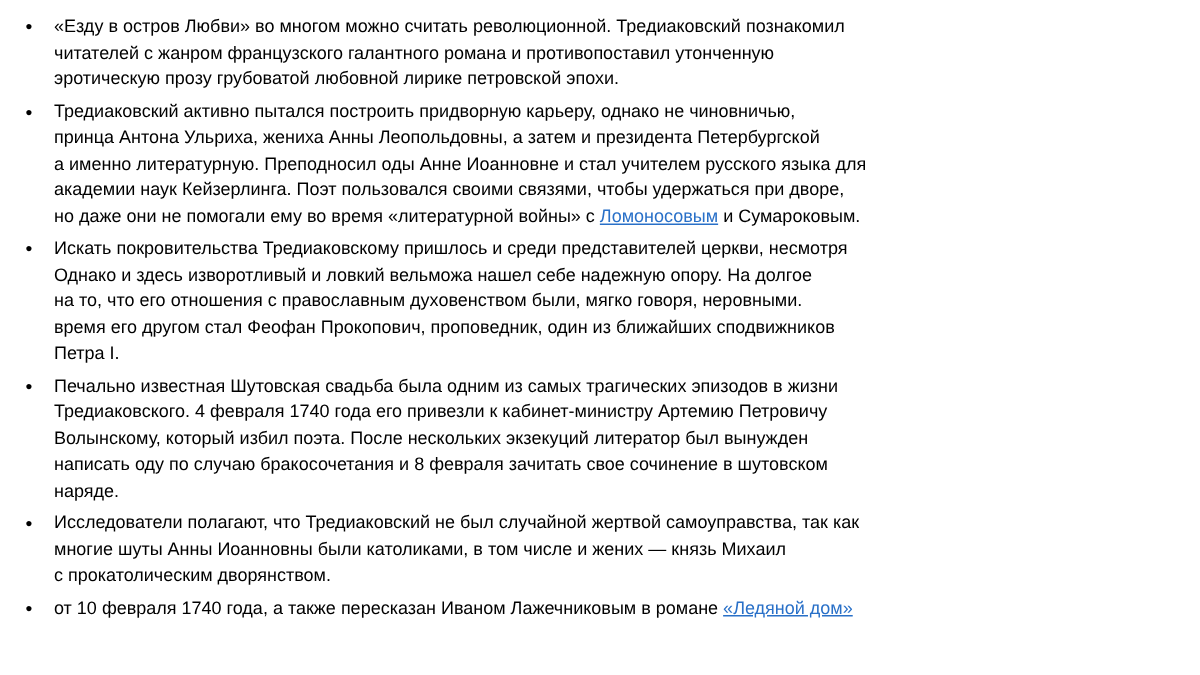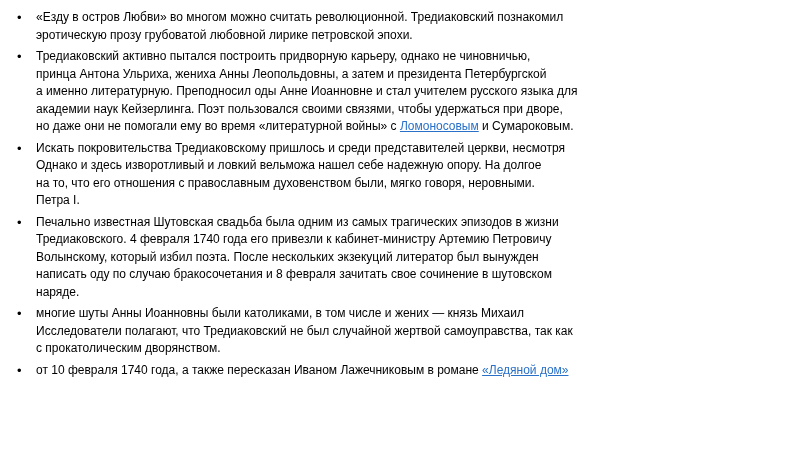--- a/index.html
+++ b/index.html
@@ -30,57 +30,59 @@
 </style>
 </head>
 <body>
 
 <div class="slide">
   <ul class="bullet-list">
       <li class="bullet-item">
         <span class="marker">•</span>
         <span class="content">
           <span class="line"><span>«Езду в остров Любви» во многом можно считать революционной. Тредиаковский познакомил</span></span>
+          <span class="line"><span>читателей с жанром французского галантного романа и противопоставил утонченную</span></span>
           <span class="line"><span>эротическую прозу грубоватой любовной лирике петровской эпохи.</span></span>
         </span>
       </li>
       <li class="bullet-item">
         <span class="marker">•</span>
         <span class="content">
           <span class="line"><span>Тредиаковский активно пытался построить придворную карьеру, однако не чиновничью,</span></span>
           <span class="line"><span>принца Антона Ульриха, жениха Анны Леопольдовны, а затем и президента Петербургской</span></span>
           <span class="line"><span>а именно литературную. Преподносил оды Анне Иоанновне и стал учителем русского языка для</span></span>
           <span class="line"><span>академии наук Кейзерлинга. Поэт пользовался своими связями, чтобы удержаться при дворе,</span></span>
           <span class="line"><span>но даже они не помогали ему во время «литературной войны» с </span><a class="doc-link" href="#">Ломоносовым</a><span> и Сумароковым.</span></span>
         </span>
       </li>
       <li class="bullet-item">
         <span class="marker">•</span>
         <span class="content">
           <span class="line"><span>Искать покровительства Тредиаковскому пришлось и среди представителей церкви, несмотря</span></span>
           <span class="line"><span>Однако и здесь изворотливый и ловкий вельможа нашел себе надежную опору. На долгое</span></span>
           <span class="line"><span>на то, что его отношения с православным духовенством были, мягко говоря, неровными.</span></span>
+          <span class="line"><span>время его другом стал Феофан Прокопович, проповедник, один из ближайших сподвижников</span></span>
           <span class="line"><span>Петра I.</span></span>
         </span>
       </li>
       <li class="bullet-item">
         <span class="marker">•</span>
         <span class="content">
           <span class="line"><span>Печально известная Шутовская свадьба была одним из самых трагических эпизодов в жизни</span></span>
           <span class="line"><span>Тредиаковского. 4 февраля 1740 года его привезли к кабинет-министру Артемию Петровичу</span></span>
           <span class="line"><span>Волынскому, который избил поэта. После нескольких экзекуций литератор был вынужден</span></span>
           <span class="line"><span>написать оду по случаю бракосочетания и 8 февраля зачитать свое сочинение в шутовском</span></span>
           <span class="line"><span>наряде.</span></span>
         </span>
       </li>
       <li class="bullet-item">
         <span class="marker">•</span>
         <span class="content">
+          <span class="line"><span>Исследователи полагают, что Тредиаковский не был случайной жертвой самоуправства, так как</span></span>
           <span class="line"><span>многие шуты Анны Иоанновны были католиками, в том числе и жених — князь Михаил</span></span>
-          <span class="line"><span>Исследователи полагают, что Тредиаковский не был случайной жертвой самоуправства, так как</span></span>
           <span class="line"><span>с прокатолическим дворянством.</span></span>
         </span>
       </li>
       <li class="bullet-item">
         <span class="marker">•</span>
         <span class="content">
           <span class="line"><span>от 10 февраля 1740 года, а также пересказан Иваном Лажечниковым в романе </span><a class="doc-link" href="#">«Ледяной дом»</a></span>
         </span>
       </li>
     </ul>

